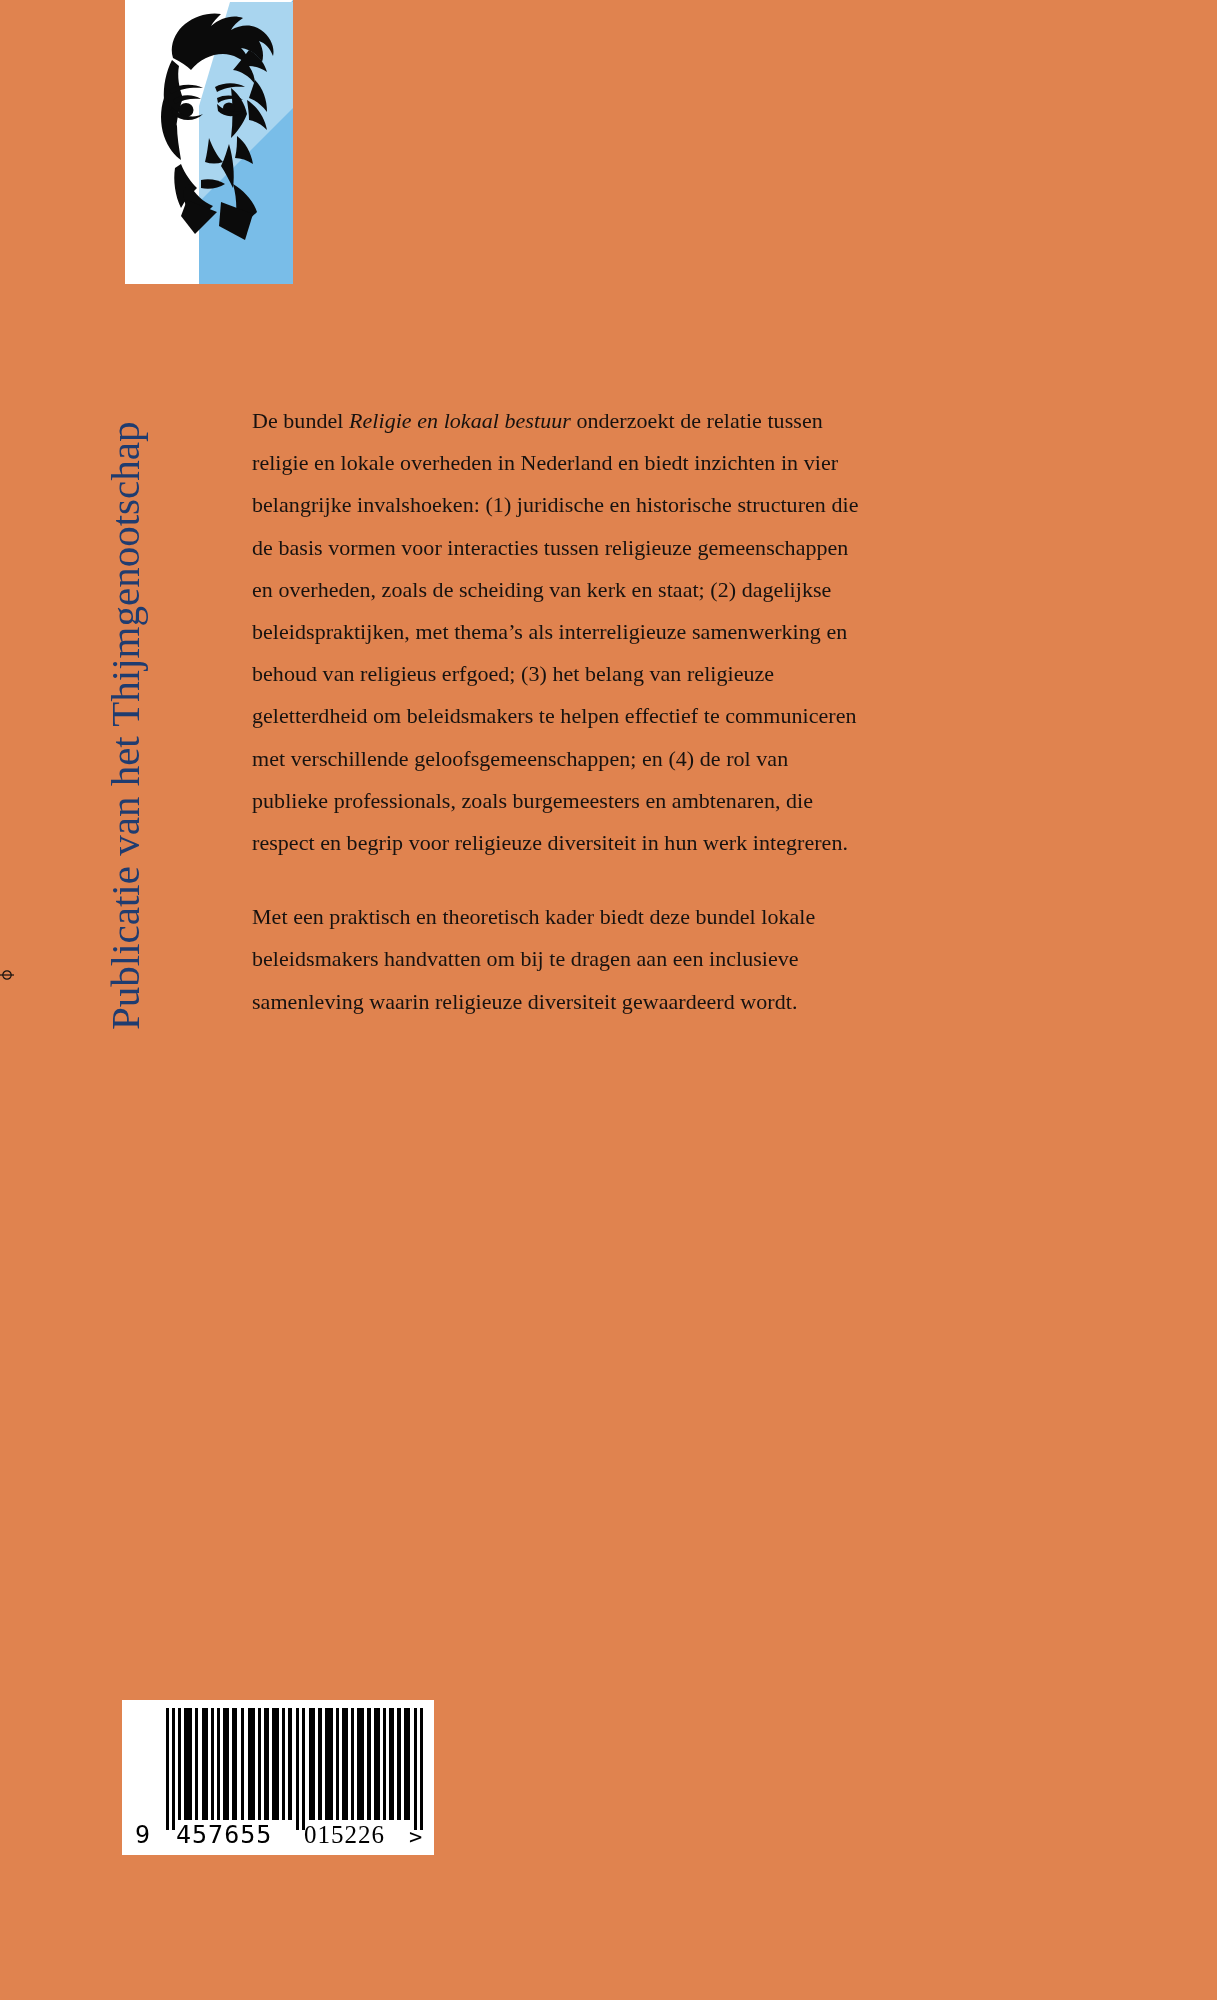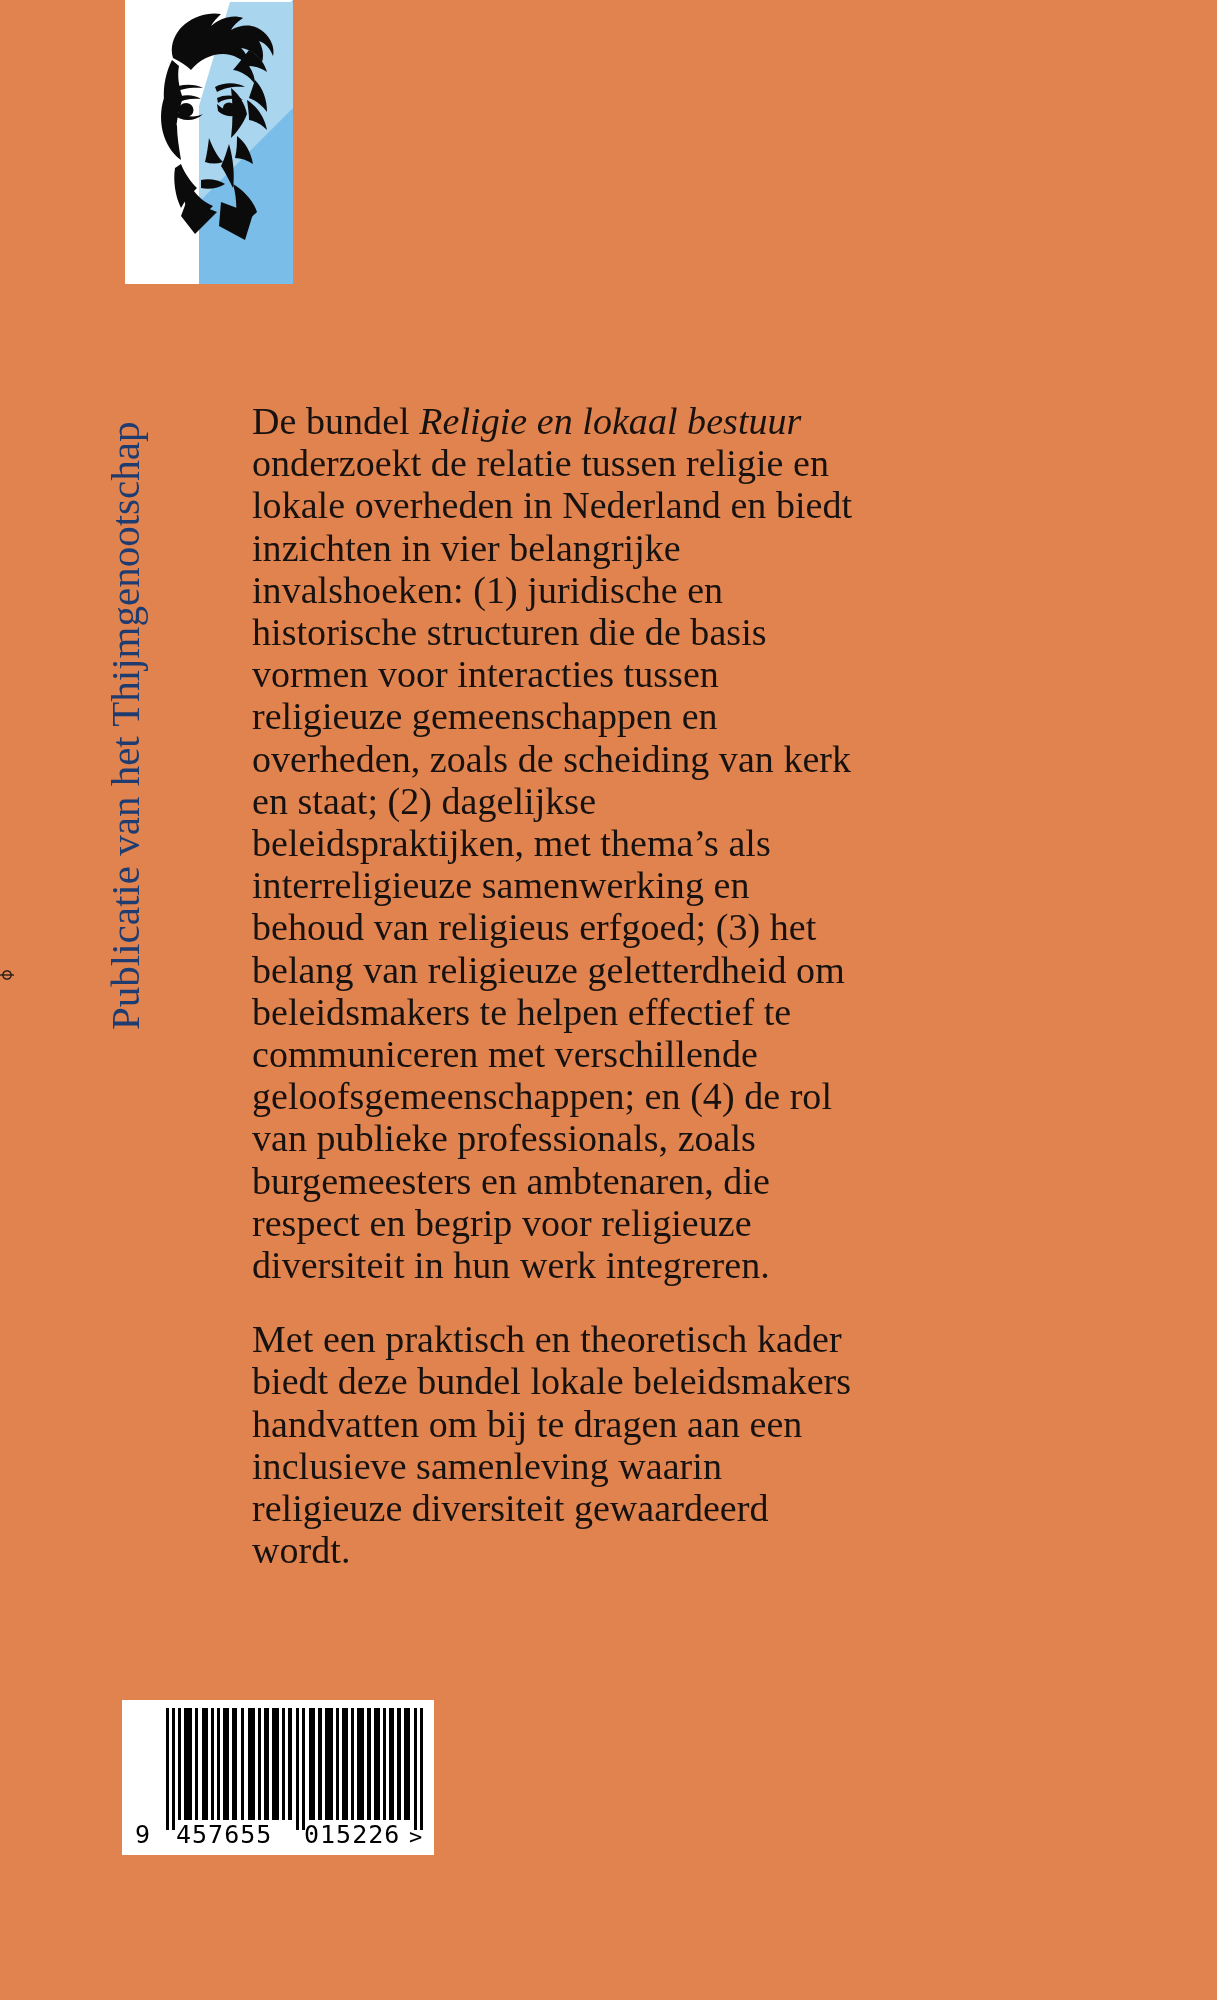--- a/index.html
+++ b/index.html
@@ -63,21 +63,21 @@
     white-space: nowrap;
   }
 
   
   .blurb {
     position: absolute;
     left: 252px;
     top: 400px;
     width: 612px;
     color: #17120f;
-    font-size: 38px;
+    font-size: 22px;
     line-height: 42.2px;
     letter-spacing: 0.05px;
   }
   .blurb p {
     margin: 0 0 28px 0;
   }
   .blurb p:last-child { margin-bottom: 0; margin-top: 32px; }
   .blurb em {
     font-style: italic;
   }
@@ -107,21 +107,21 @@
     left: 0;
     bottom: 6px;
     width: 312px;
     font-family: "DejaVu Sans Mono", "Liberation Mono", monospace;
     font-size: 25px;
     color: #000;
     letter-spacing: 1px;
   }
   .bc-d-lead { position: absolute; left: 13px; bottom: 0; }
   .bc-d-left { position: absolute; left: 54px; bottom: 0; }
-  .bc-d-right { position: absolute; left: 182px; bottom: 0; }
+  .bc-d-right { position: absolute; left: 182px; bottom: 0; font-family: Liberation Serif, serif; }
   .bc-d-tail { position: absolute; left: 287px; bottom: 0; font-size: 22px;}
 
   
   .crop-mark {
     position: absolute;
     left: 0;
     top: 968px;
     width: 14px;
     height: 14px;
   }

